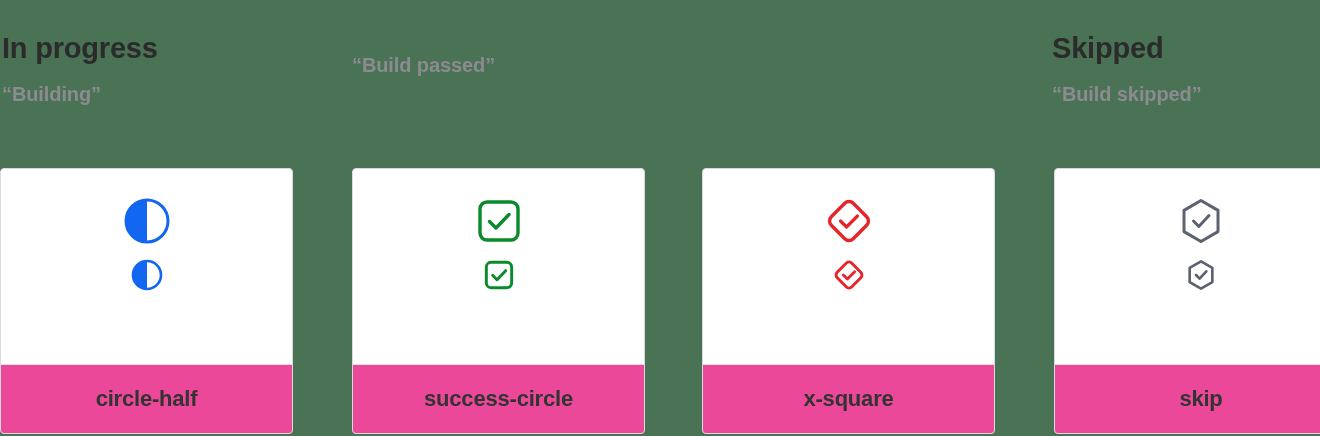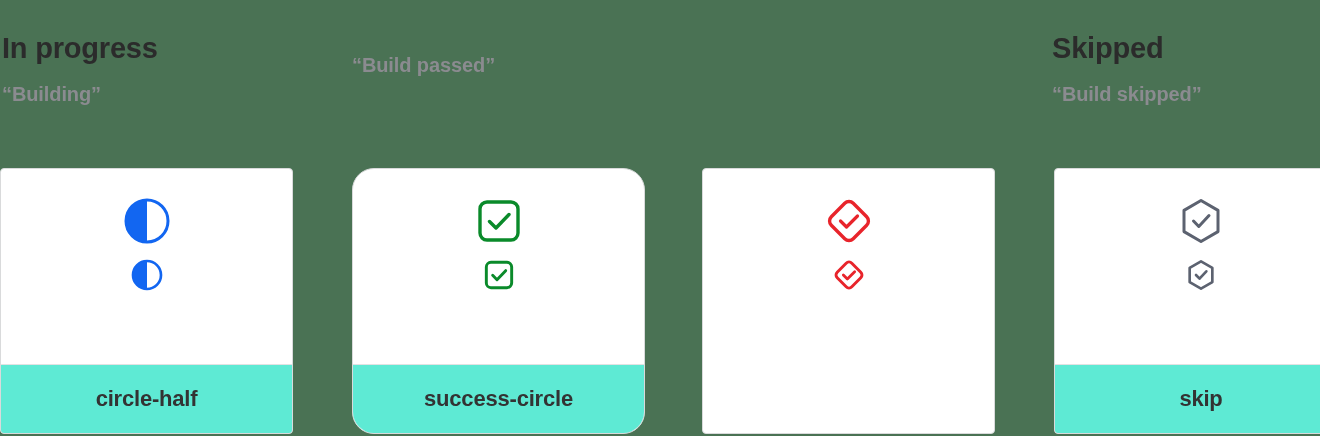--- a/index.html
+++ b/index.html
@@ -84,37 +84,37 @@
     align-items: center;
     justify-content: center;
   }
 
   .icon-lg { width: 48px; height: 48px; }
   .icon-sm { width: 32px; height: 32px; }
 
   .card-foot {
     flex: 0 0 auto;
     height: 68px;
-    background: #5eead4;
+    background: #ec4899;
     border-top: 1px solid #e2e2e3;
     display: flex;
     align-items: center;
     justify-content: center;
   }
 
   .card-foot-label {
     font-size: 22px;
     font-weight: bold;
     color: #333333;
     letter-spacing: -0.2px;
   }
 
   
   .column:nth-child(1) .card { left: 0px; width: 293px; }
-  .column:nth-child(2) .card { left: 2px; width: 293px; border-radius: 22px; }
+  .column:nth-child(2) .card { left: 2px; width: 293px; }
   .column:nth-child(3) .card { left: 2px; width: 293px; }
   .column:nth-child(4) .card { left: 4px; width: 294px; }
 </style>
 </head>
 <body>
 
 <div class="board">
 
   <div class="column">
     <div class="col-head">
@@ -180,20 +180,23 @@
         </div>
         <div class="icon-slot">
           <svg class="icon-sm" viewBox="0 0 48 48" aria-hidden="true">
             <g transform="rotate(45 24 24)">
               <rect x="8.5" y="8.5" width="31" height="31" rx="6" ry="6" fill="none" stroke="#e8242b" stroke-width="4.4"></rect>
             </g>
             <path d="M15.5 24 L21.5 30 L32.5 19" fill="none" stroke="#e8242b" stroke-width="4.2" stroke-linecap="round" stroke-linejoin="round"></path>
           </svg>
         </div>
       </div>
+      <div class="card-foot">
+        <span class="card-foot-label">x-square</span>
+      </div>
     </div>
   </div>
 
   <div class="column">
     <div class="col-head">
       <div class="col-title">Skipped</div>
       <div class="col-sub">“Build skipped”</div>
     </div>
     <div class="card">
       <div class="card-body">

